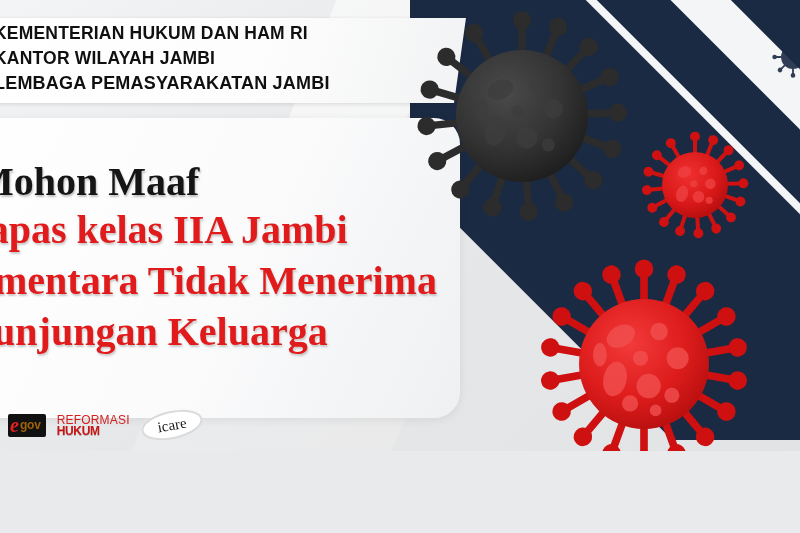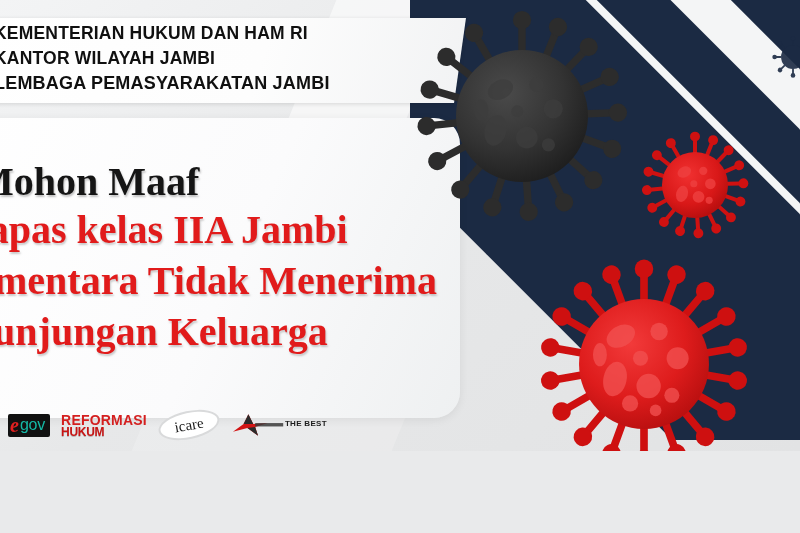--- a/index.html
+++ b/index.html
@@ -140,33 +140,33 @@
   .logo-egov .e {
     color: #e02020;
     font-family: "Liberation Serif", serif;
     font-weight: bold;
     font-size: 20px;
     font-style: italic;
     line-height: 20px;
     padding-right: 1px;
   }
   .logo-egov .gov {
-    color: #14b8a6;
-    font-weight: normal;
-    font-size: 16px;
+    color: #a16207;
+    font-weight: bold;
+    font-size: 12px;
     letter-spacing: -0.2px;
   }
   .logo-reformasi {
     line-height: 1;
     text-align: left;
   }
   .logo-reformasi .top {
     color: #d41f1f;
-    font-weight: bold;
-    font-size: 14px;
+    font-weight: normal;
+    font-size: 12px;
     letter-spacing: 0.2px;
     display: block;
   }
   .logo-reformasi .bot {
     color: #c81414;
     font-weight: bold;
     font-size: 12px;
     letter-spacing: -0.3px;
     display: block;
     margin-top: -1px;
@@ -606,31 +606,20 @@
     <div class="logo-reformasi">
       <span class="top">REFORMASI</span>
       <span class="bot">HUKUM</span>
     </div>
 
     <div class="logo-icare">
       <span class="ring"></span>
       <span class="txt">icare</span>
     </div>
 
-    <div class="logo-star">
-      <span class="starwrap">
-        <svg width="58" height="24" viewBox="0 0 120 48">
-          <polygon points="36,2 46,22 76,20 50,28 56,46 34,30 4,38 26,22" fill="#d21515"></polygon>
-          <polygon points="36,2 46,22 26,22" fill="#2b2b2b"></polygon>
-          <polygon points="56,46 34,30 50,28" fill="#2b2b2b"></polygon>
-          <rect x="50" y="20" width="58" height="7" fill="#3a3a3a" opacity="0.85"></rect>
-        </svg>
-      </span>
-      <span class="best">THE BEST</span>
-    </div>
 
   </div>
 
   <div class="watermark">
     <span class="wm-logo">
       <svg width="42" height="42" viewBox="0 0 60 60">
         <path d="M52 8 L6 30 L52 52 L44 44 L22 30 L44 16 Z" fill="#b5185a"></path>
       </svg>
     </span>
     <span class="wm-text">

